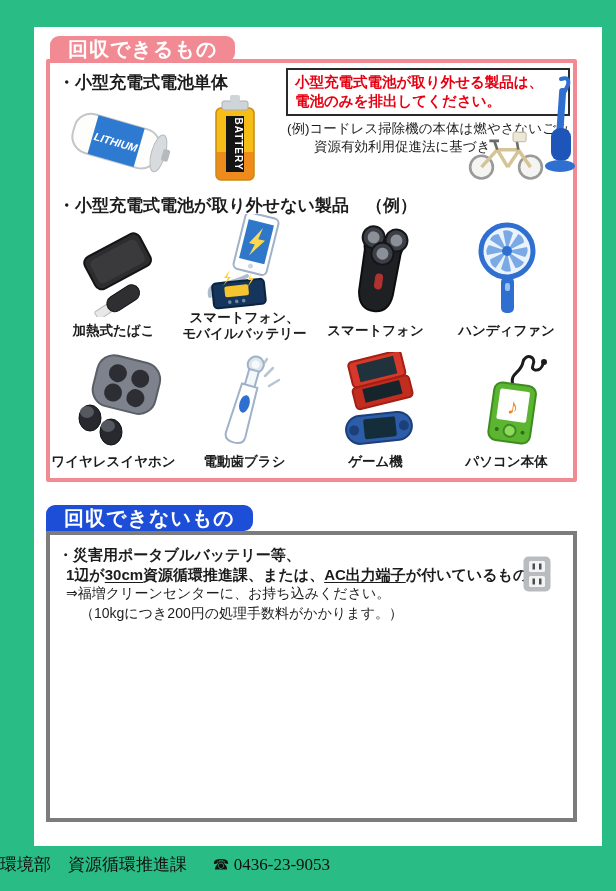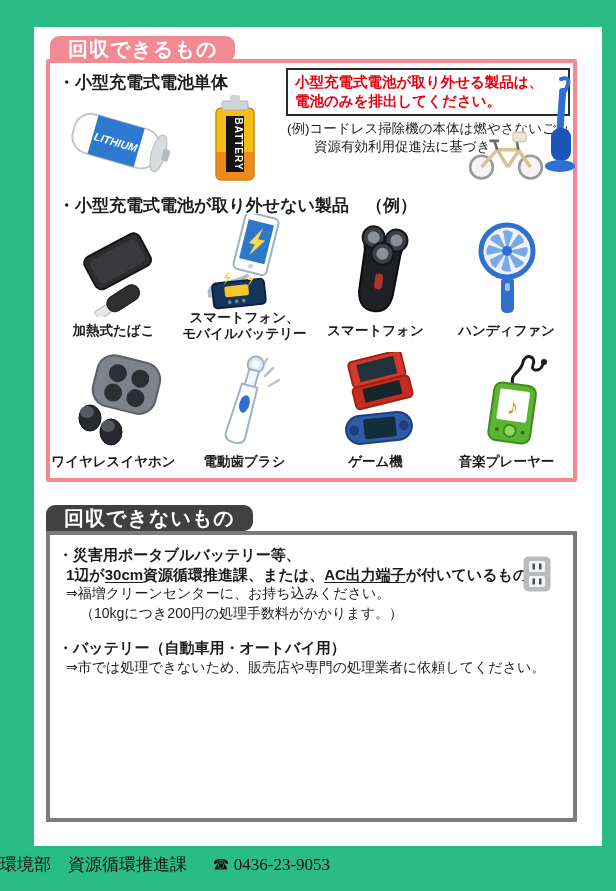--- a/index.html
+++ b/index.html
@@ -2,21 +2,21 @@
 <html><head>
 <meta charset="utf-8">
 <style>
   html,body{margin:0;padding:0;}
   .page{position:relative;width:616px;height:891px;background:#2abc85;overflow:hidden;
         font-family:"Liberation Sans","DejaVu Sans",sans-serif;color:#1c1c1c;}
   .card{position:absolute;left:34px;top:27px;width:568px;height:819px;background:#ffffff;}
   .pill{position:absolute;height:26px;line-height:26px;padding:0 18px;border-radius:9px 9px 9px 4px;
         color:#ffffff;font-weight:bold;font-size:20px;z-index:3;letter-spacing:1px;}
   .pill.pink{left:50px;top:36px;background:#f28a93;}
-  .pill.gray{left:46px;top:505px;background:#404040;border-radius:9px 9px 9px 0;}
+  .pill.gray{left:46px;top:505px;background:#1d4ed8;border-radius:9px 9px 9px 0;}
   .sec-box{position:absolute;background:#ffffff;z-index:1;}
   .sec-box.pink{left:46px;top:59px;width:523px;height:415px;border:4px solid #f28a93;border-radius:2px;}
   .sec-box.gray{left:46px;top:531px;width:523px;height:283px;border:4px solid #7c7c7c;}
   .h-item{position:absolute;font-weight:bold;font-size:17px;z-index:2;}
   .note-box{position:absolute;left:286px;top:68px;width:266px;padding:3px 7px;background:#ffffff;
             border:2px solid #2a2a2a;color:#e60012;font-weight:bold;font-size:14.5px;line-height:19px;z-index:2;}
   .ex-text{position:absolute;left:287px;top:120px;font-size:13.5px;line-height:18px;z-index:2;}
   .ex-text .l2{padding-left:27px;}
   .illus{position:absolute;z-index:2;}
   .grid{position:absolute;left:48px;top:214px;width:525px;height:262px;display:flex;flex-wrap:wrap;z-index:2;}
@@ -249,38 +249,34 @@
             <rect x="34" y="32" width="42" height="58" rx="8" fill="#5cb531" stroke="#3d8c1e" stroke-width="2"></rect>
             <rect x="40" y="38" width="30" height="31" rx="2" fill="#ffffff"></rect>
             <text x="55" y="62" font-size="22" fill="#f08519" text-anchor="middle" font-weight="bold">♪</text>
             <circle cx="55" cy="79" r="6" fill="#8ed95e" stroke="#3d8c1e" stroke-width="2"></circle>
             <circle cx="42" cy="79" r="2" fill="#2f6b17"></circle>
               <circle cx="68" cy="79" r="2" fill="#2f6b17"></circle>
           </g>
         </svg>
       </div>
       <div class="lbl">
-        <span>音楽プレーヤー</span>
+        <span>パソコン本体</span>
       </div>
     </div>
   </div>
 
   <div class="pill gray">回収できないもの</div>
   <div class="sec-box gray"></div>
 
   <div class="nb-content">
     <div class="nb-item">
       <div class="nb-head">・災害用ポータブルバッテリー等、</div>
       <div class="nb-head ind1"><span>1辺が</span><span class="u">30cm</span><span>資源循環推進課、または、</span><span class="u">AC出力端子</span><span>が付いているもの</span></div>
       <div class="ind1">⇒福増クリーンセンターに、お持ち込みください。</div>
       <div class="ind2">（10kgにつき200円の処理手数料がかかります。）</div>
-    </div>
-    <div class="nb-item">
-      <div class="nb-head">・バッテリー（自動車用・オートバイ用）</div>
-      <div class="ind1">⇒市では処理できないため、販売店や専門の処理業者に依頼してください。</div>
     </div>
   </div>
 
   <div class="outlet">
     <svg width="28" height="36" viewBox="0 0 28 36">
       <rect x="0.5" y="0.5" width="27" height="35" rx="5" fill="#b8bcbe"></rect>
       <rect x="6" y="5" width="16" height="11" rx="1.5" fill="#f2f4f4"></rect>
       <rect x="9.5" y="7.5" width="2.5" height="6" fill="#4a4d4f"></rect>
         <rect x="16" y="7.5" width="2.5" height="6" fill="#4a4d4f"></rect>
       <rect x="6" y="20" width="16" height="11" rx="1.5" fill="#f2f4f4"></rect>

